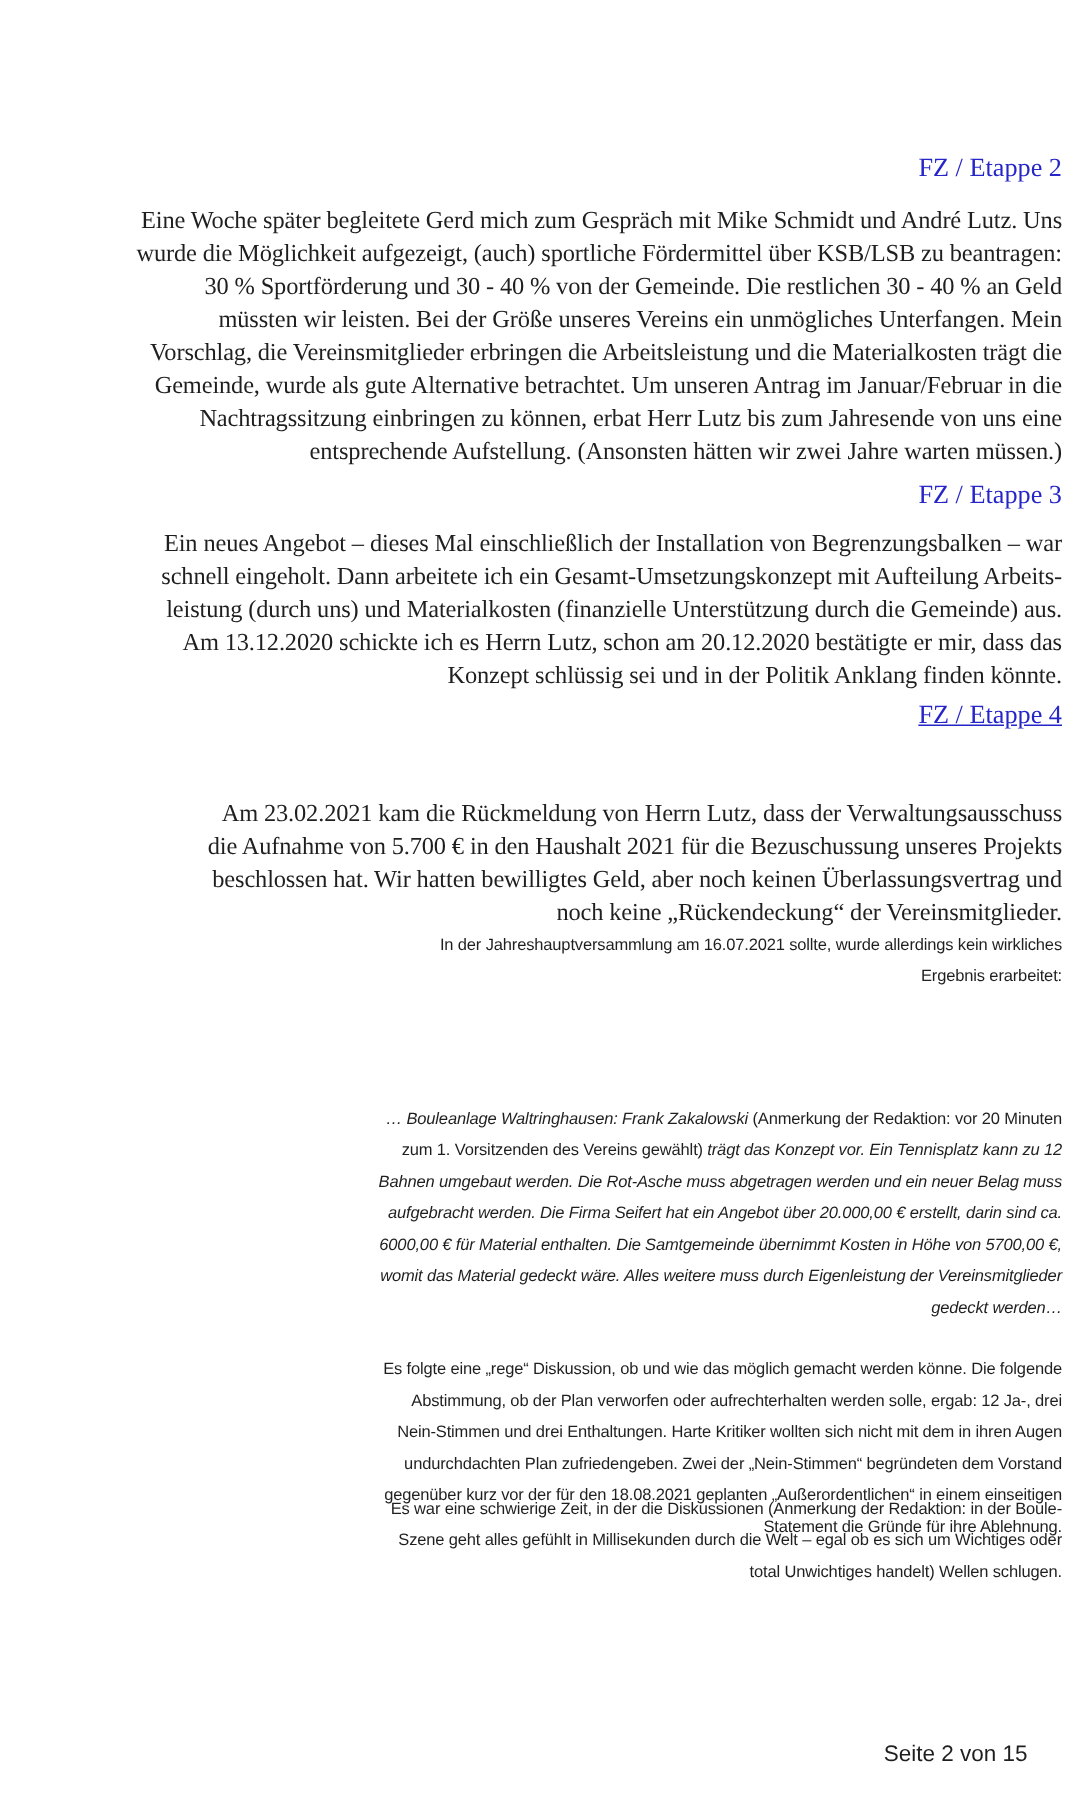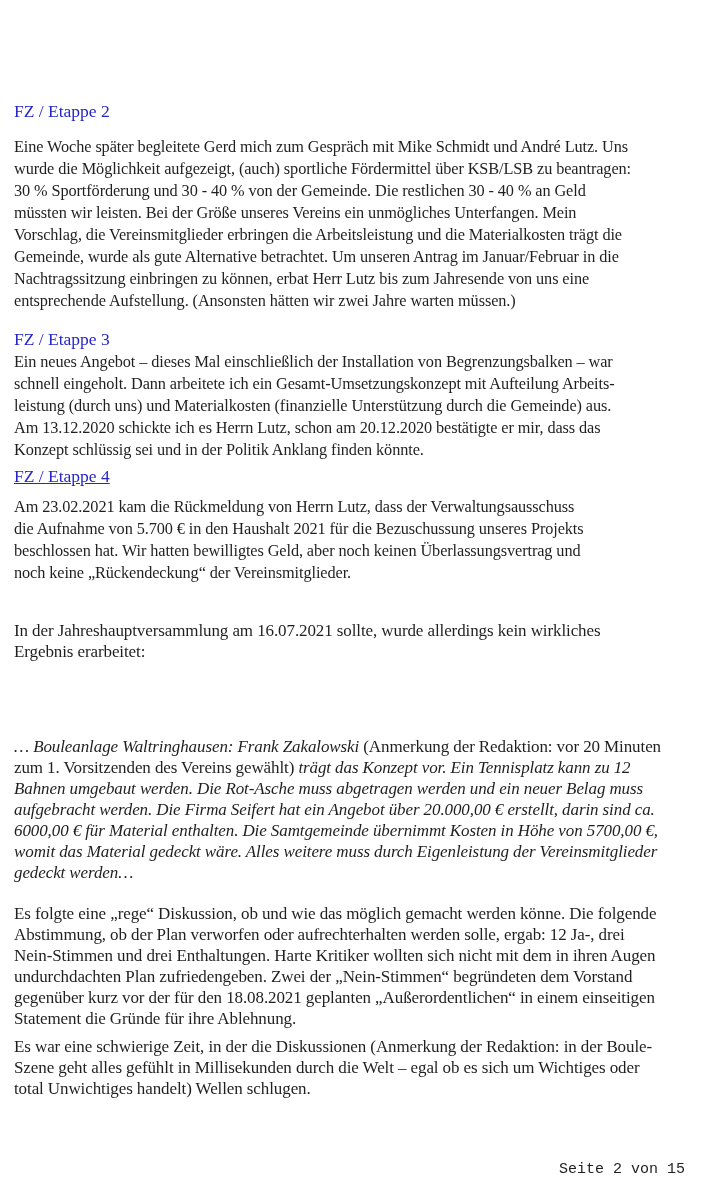--- a/index.html
+++ b/index.html
@@ -13,59 +13,60 @@
     height: 1200px;
     background: var(--page-bg, #ffffff);
     overflow: hidden;
     color: var(--text-color, #1f1f1f);
   }
   .block {
     position: absolute;
     left: 14px;
     width: 694px;
     white-space: pre-line;
+    text-align: right;
   }
   .heading {
     font-family: "Liberation Serif", "DejaVu Serif", serif;
     font-size: 17.5px;
     line-height: 21px;
     color: var(--heading-color, #2626c8);
   }
   .serif-body {
     font-family: "Liberation Serif", "DejaVu Serif", serif;
     font-size: 16.3px;
     line-height: 22px;
     letter-spacing: -0.1px;
   }
   .sans-body {
-    font-family: Liberation Serif, serif;
-    font-size: 17px;
+    font-family: Liberation Sans, sans-serif;
+    font-size: 11px;
     line-height: 21px;
     letter-spacing: -0.1px;
   }
   .footer {
     position: absolute;
     top: 1160px;
     right: 31px;
-    font-family: Liberation Mono, monospace;
+    font-family: Liberation Sans, sans-serif;
     font-size: 15px;
     line-height: 19px;
   }
   
   .t-h2   { top: 101px; }
   .t-p2   { top: 136px; }
-  .t-h3   { top: 329px; }
+  .t-h3   { top: 319px; }
   .t-p3   { top: 351px; font-family: Liberation Serif, serif; }
   .t-h4   { top: 466px; text-decoration: underline; }
-  .t-p4   { top: 496px; }
+  .t-p4   { top: 531px; }
   .t-jhv  { top: 620px; }
   .t-ausz { top: 681px; }
   .t-prot { top: 736px; }
   .t-disk { top: 891px; margin-top: 12px; }
-  .t-zeit { top: 1036px; }
+  .t-zeit { top: 996px; }
 </style>
 </head>
 <body>
 
 <div class="page">
 
   <div class="block heading t-h2">FZ / Etappe 2</div>
 
   <div class="block serif-body t-p2">Eine Woche später begleitete Gerd mich zum Gespräch mit Mike Schmidt und André Lutz. Uns
 wurde die Möglichkeit aufgezeigt, (auch) sportliche Fördermittel über KSB/LSB zu beantragen:

